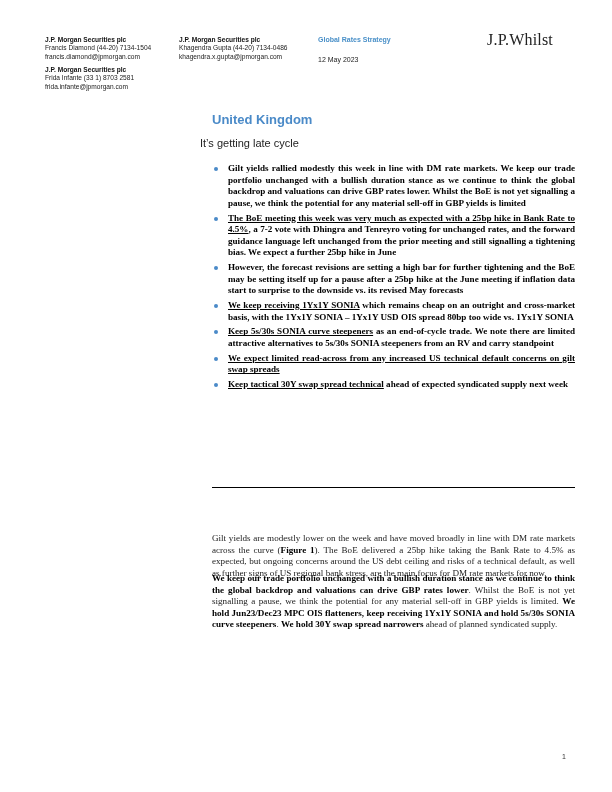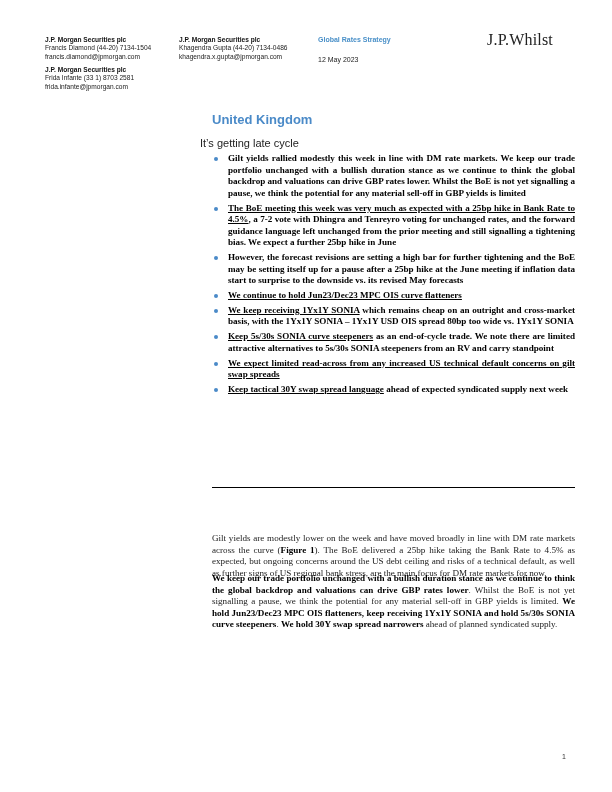--- a/index.html
+++ b/index.html
@@ -11,21 +11,21 @@
   .contact-1 { left: 45px; top: 36px; }
   .contact-2 { left: 45px; top: 66px; }
   .contact-3 { left: 179px; top: 36px; }
   .strategy { position: absolute; left: 318px; top: 36px; font-family: "Liberation Sans", sans-serif; font-size: 7px; font-weight: bold; color: #4a90c8; }
   .date { position: absolute; left: 318px; top: 56px; font-family: "Liberation Sans", sans-serif; font-size: 7px; color: #222; }
   .logo { position: absolute; left: 487px; top: 31px; font-family: "Liberation Serif", serif; font-size: 16px; color: #222; letter-spacing: 0.2px; }
 
   .title { position: absolute; left: 212px; top: 112px; font-family: "Liberation Sans", sans-serif; font-size: 13px; font-weight: bold; color: #4a8ac8; }
   .subtitle { position: absolute; left: 200px; top: 137px; font-family: "Liberation Sans", sans-serif; font-size: 11px; color: #222; }
 
-  .bullets { position: absolute; left: 212px; top: 153px; width: 363px; list-style: none; }
+  .bullets { position: absolute; left: 212px; top: 163px; width: 363px; list-style: none; }
   .bullets li { position: relative; padding-left: 16px; font-size: 9.1px; line-height: 11.6px; font-weight: bold; margin-bottom: 3.2px; text-align: justify; }
   .bullets li .dot { position: absolute; left: 2px; top: 4px; width: 4px; height: 4px; border-radius: 50%; background: #4a8ac8; }
   .bullets li u { text-decoration: underline; }
 
   .rule { position: absolute; left: 212px; top: 487px; width: 363px; height: 1.2px; background: #000; }
 
   .para { position: absolute; left: 212px; width: 363px; font-size: 9.1px; line-height: 11.6px; text-align: justify; color: #222; }
   .para b { color: #000; }
   .p1 { top: 503px; margin-top: 30px; }
   .p2 { top: 573px; }
@@ -55,25 +55,24 @@
 <div class="date">12 May 2023</div>
 <div class="logo">J.P.Whilst</div>
 
 <h1 class="title">United Kingdom</h1>
 <div class="subtitle">It’s getting late cycle</div>
 
 <ul class="bullets">
   <li><span class="dot"></span><u></u><span>Gilt yields rallied modestly this week in line with DM rate markets. We keep our trade portfolio unchanged with a bullish duration stance as we continue to think the global backdrop and valuations can drive GBP rates lower. Whilst the BoE is not yet signalling a pause, we think the potential for any material sell-off in GBP yields is limited</span></li>
   <li><span class="dot"></span><u>The BoE meeting this week was very much as expected with a 25bp hike in Bank Rate to 4.5%</u><span>, a 7-2 vote with Dhingra and Tenreyro voting for unchanged rates, and the forward guidance language left unchanged from the prior meeting and still signalling a tightening bias. We expect a further 25bp hike in June</span></li>
   <li><span class="dot"></span><u></u><span>However, the forecast revisions are setting a high bar for further tightening and the BoE may be setting itself up for a pause after a 25bp hike at the June meeting if inflation data start to surprise to the downside vs. its revised May forecasts</span></li>
-  <li><span class="dot"></span><u>We continue to hold Jun23/Dec23 MPC OIS curve flatteners</u><span></span></li>
   <li><span class="dot"></span><u>We keep receiving 1Yx1Y SONIA</u><span> which remains cheap on an outright and cross-market basis, with the 1Yx1Y SONIA – 1Yx1Y USD OIS spread 80bp too wide vs. 1Yx1Y SONIA</span></li>
   <li><span class="dot"></span><u>Keep 5s/30s SONIA curve steepeners</u><span> as an end-of-cycle trade. We note there are limited attractive alternatives to 5s/30s SONIA steepeners from an RV and carry standpoint</span></li>
   <li><span class="dot"></span><u>We expect limited read-across from any increased US technical default concerns on gilt swap spreads</u><span></span></li>
-  <li><span class="dot"></span><u>Keep tactical 30Y swap spread language</u><span> ahead of expected syndicated supply next week</span></li>
+  <li><span class="dot"></span><u>Keep tactical 30Y swap spread technical</u><span> ahead of expected syndicated supply next week</span></li>
 </ul>
 
 <div class="rule"></div>
 
 <p class="para p1"><span>Gilt yields are modestly lower on the week and have moved broadly in line with DM rate markets across the curve (</span><b>Figure 1</b><span>). The BoE delivered a 25bp hike taking the Bank Rate to 4.5% as expected, but ongoing concerns around the US debt ceiling and risks of a technical default, as well as further signs of US regional bank stress, are the main focus for DM rate markets for now.</span></p>
 
 <p class="para p2"><b>We keep our trade portfolio unchanged with a bullish duration stance as we continue to think the global backdrop and valuations can drive GBP rates lower</b><span>. Whilst the BoE is not yet signalling a pause, we think the potential for any material sell-off in GBP yields is limited. </span><b>We hold Jun23/Dec23 MPC OIS flatteners, keep receiving 1Yx1Y SONIA and hold 5s/30s SONIA curve steepeners</b><span>. </span><b>We hold 30Y swap spread narrowers</b><span> ahead of planned syndicated supply.</span></p>
 
 <div class="pagenum">1</div>
 

